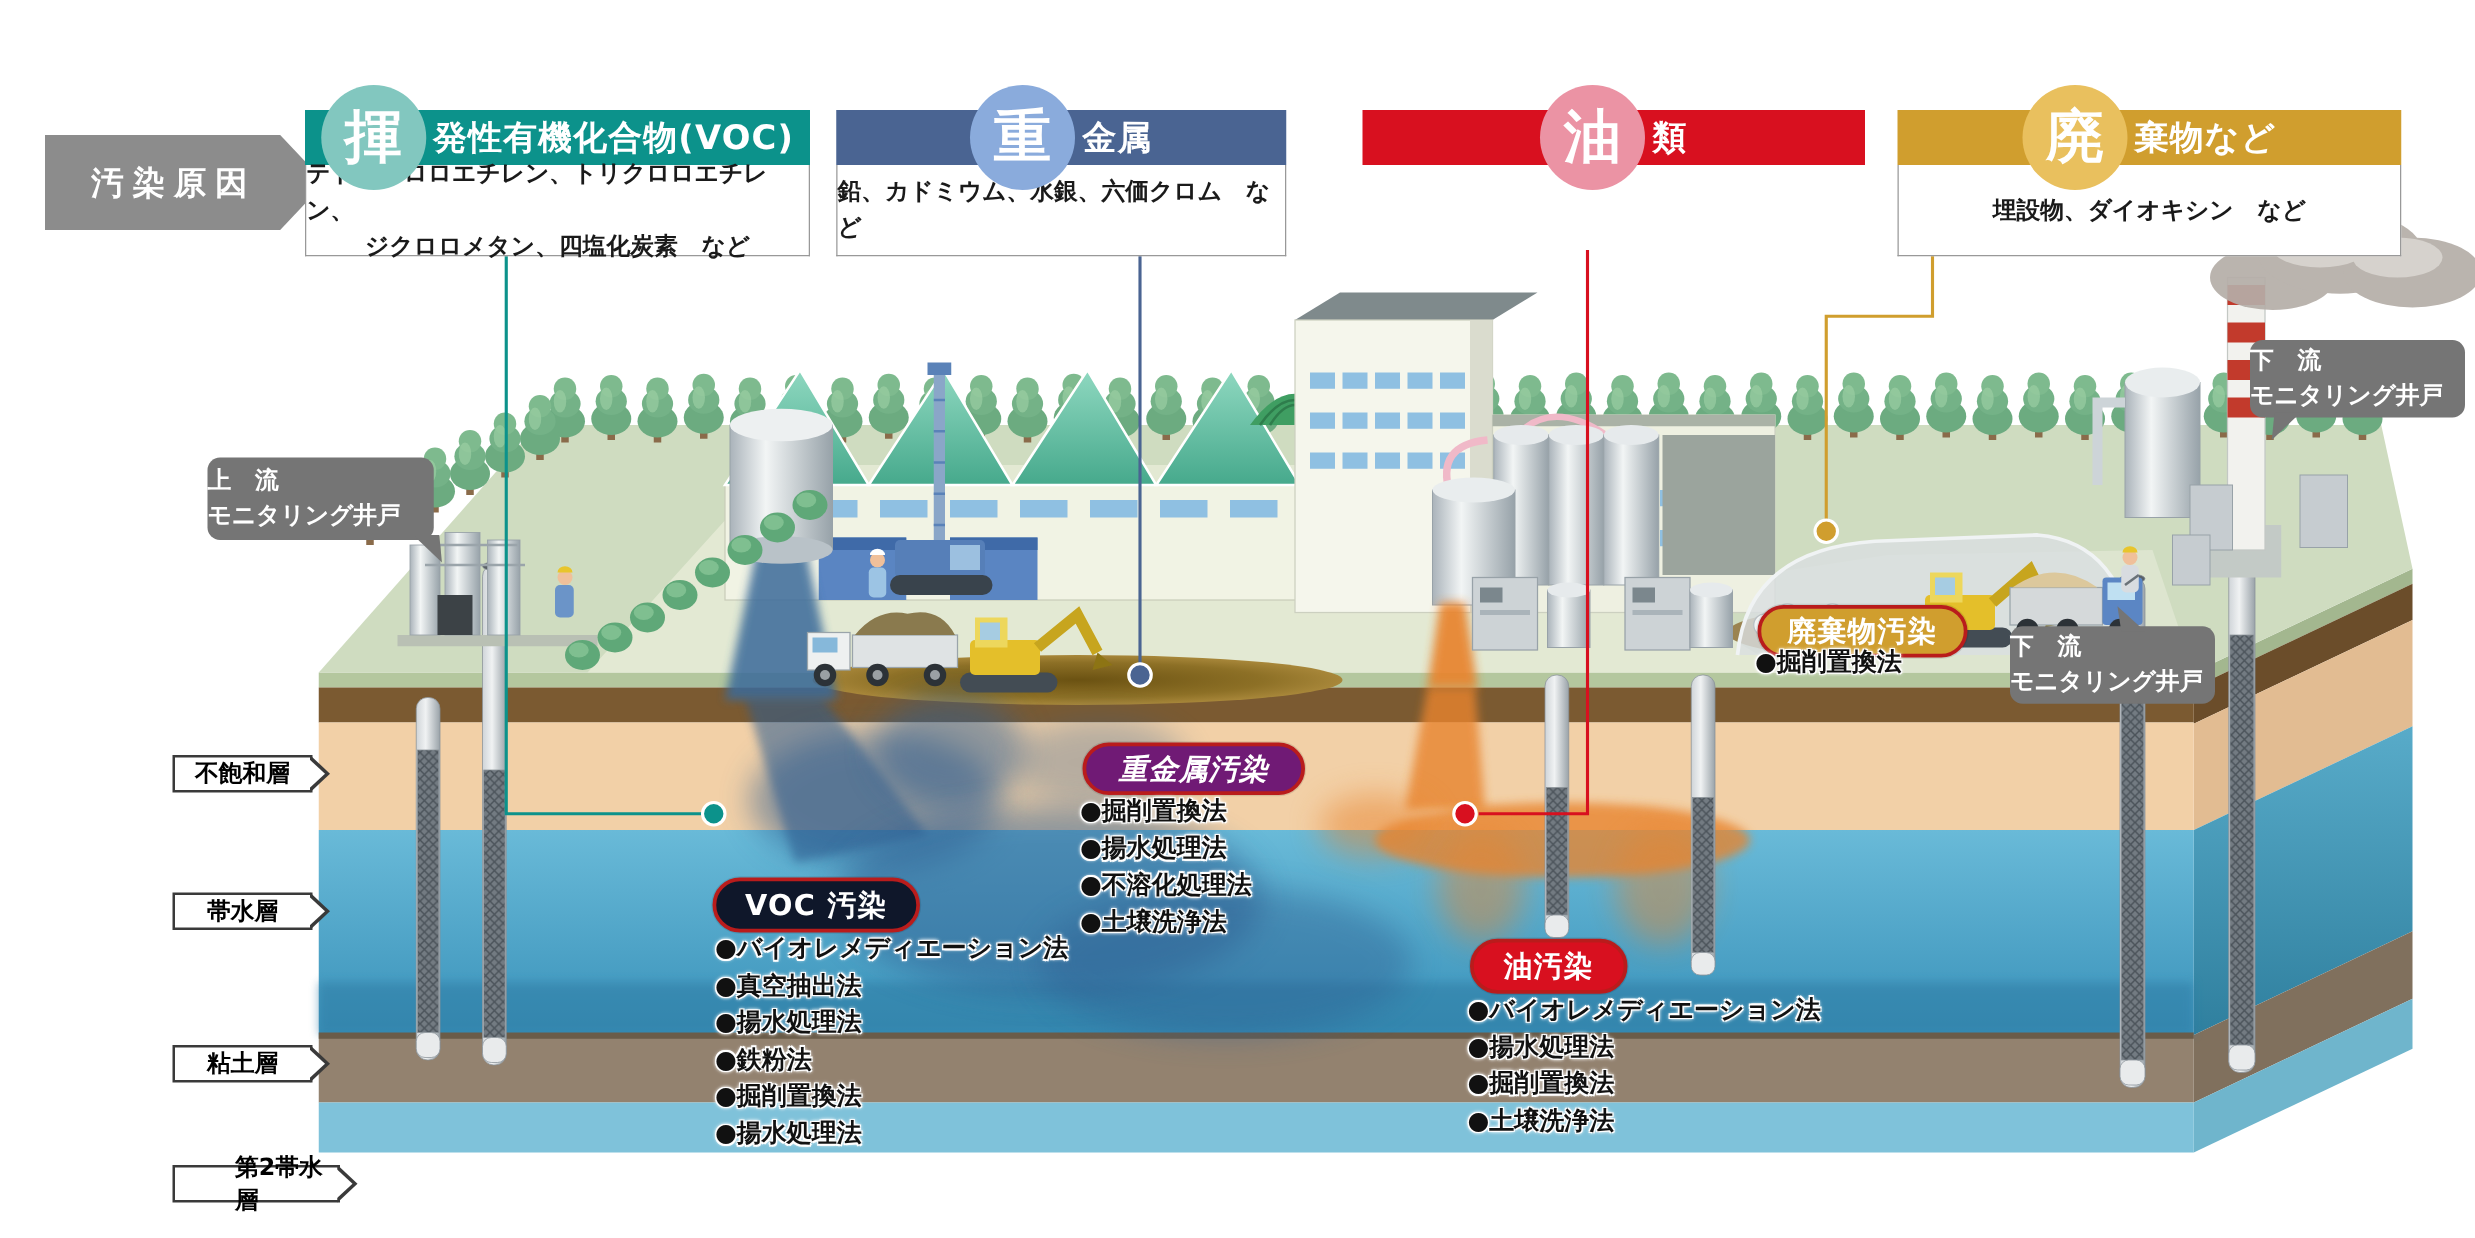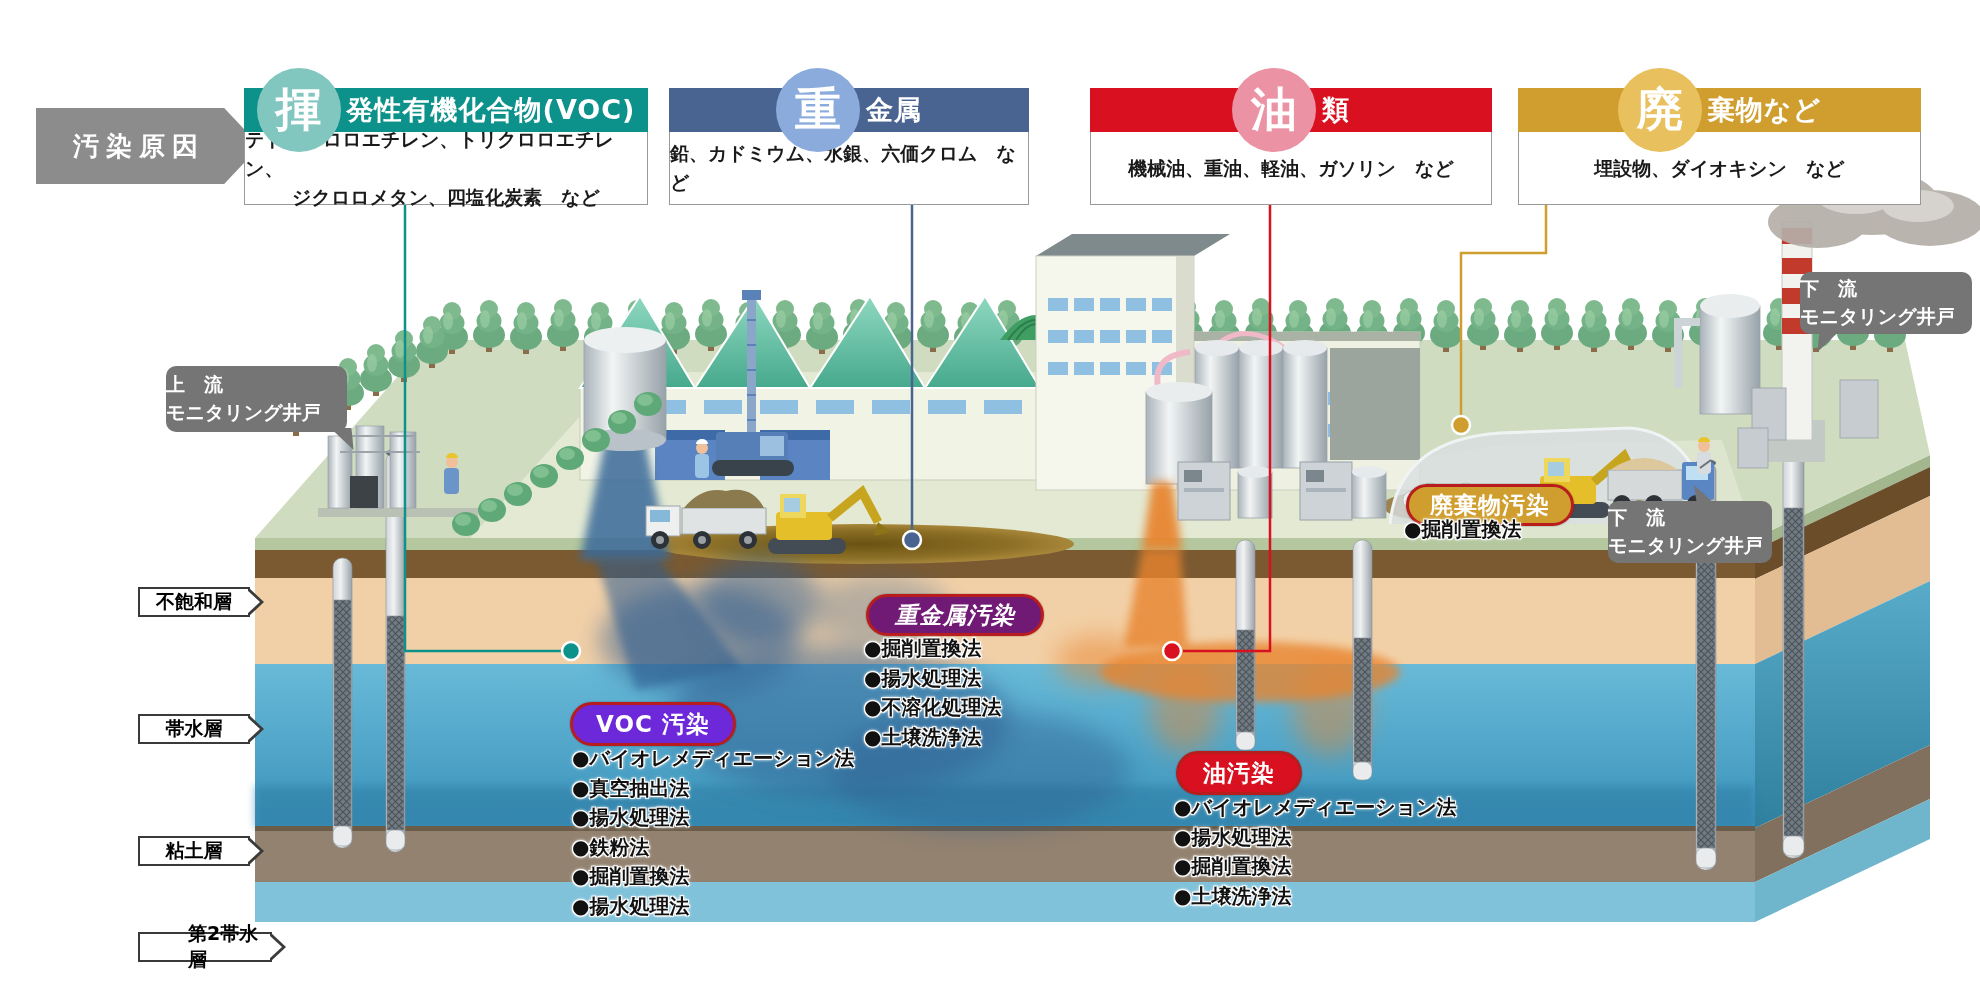--- a/index.html
+++ b/index.html
@@ -26,42 +26,42 @@
   .cir-voc{background:#82c7bf;} .cir-heavy{background:#8aabdc;}
   .cir-oil{background:#eb93a4;} .cir-waste{background:#e9c05e;}
   .cat-title{color:#fff;font-size:27px;font-weight:bold;letter-spacing:1px;white-space:nowrap;}
   .cat-body{background:#fff;border:1px solid #999;border-top:none;height:72px;display:flex;flex-direction:column;
     justify-content:center;align-items:center;font-size:19px;font-weight:bold;color:#1a1a1a;line-height:29px;}
 
   
   .pill{position:absolute;color:#fff;font-weight:bold;font-size:23px;display:flex;align-items:center;
     justify-content:center;border:3px solid #b91c1c;border-radius:999px;letter-spacing:1px;z-index:20;
     box-shadow:0 0 0 1px rgba(0,0,0,.10);white-space:nowrap;}
-  #pill-voc{left:570px;top:702px;width:160px;height:38px;background:#6d28d9;}
+  #pill-voc{left:570px;top:702px;width:160px;height:38px;background:#0f172a;}
   #pill-heavy{left:866px;top:594px;width:172px;height:36px;background:#701a75;font-style:italic;}
   #pill-oil{left:1176px;top:751px;width:120px;height:38px;background:#d8101f;}
   #pill-waste{left:1406px;top:484px;width:162px;height:36px;background:#d09e2e;}
 
   
   .mlist{position:absolute;font-size:20px;font-weight:bold;color:#111;line-height:29.5px;
     white-space:nowrap;z-index:20;}
   .halo{text-shadow:0 0 3px #fff,0 0 3px #fff,0 0 4px #fff,1px 1px 0 #fff,-1px -1px 0 #fff,1px -1px 0 #fff,-1px 1px 0 #fff;}
   #mlist-voc{left:572px;top:744px;}
   #mlist-heavy{left:864px;top:634px;}
   #mlist-oil{left:1174px;top:793px;}
   #mlist-waste{left:1404px;top:515px;}
 
   
   .stag{position:absolute;left:138px;height:30px;background:#fff;border:2px solid #3a3a3a;box-sizing:border-box;
     display:flex;align-items:center;justify-content:center;font-size:19px;font-weight:bold;color:#000;z-index:25;}
   .stag::before{content:"";position:absolute;right:-16px;top:50%;transform:translateY(-50%);width:0;height:0;
     border-top:15px solid transparent;border-bottom:15px solid transparent;border-left:16px solid #3a3a3a;}
   .stag::after{content:"";position:absolute;right:-12px;top:50%;transform:translateY(-50%);width:0;height:0;
     border-top:12px solid transparent;border-bottom:12px solid transparent;border-left:13px solid #fff;}
-  #stag-1{top:587px;width:112px;} #stag-2{top:714px;width:112px;}
+  #stag-1{top:604px;width:112px;} #stag-2{top:714px;width:112px;}
   #stag-3{top:836px;width:112px;} #stag-4{top:932px;width:134px;padding-left:48px;}
 
   
   .bubble{position:absolute;background:#757575;border-radius:10px;color:#fff;font-weight:bold;font-size:19px;
     line-height:1.45;display:flex;flex-direction:column;justify-content:center;z-index:25;}
   .bubble .tail{position:absolute;width:0;height:0;}
   #bubble-up{left:166px;top:366px;width:181px;height:66px;border-radius:10px;}
   #bubble-up .tail{bottom:-18px;left:168px;border-left:16px solid transparent;border-right:5px solid transparent;
     border-top:22px solid #757575;transform:skewX(18deg);}
   #bubble-dtop{left:1800px;top:272px;width:172px;height:62px;}
@@ -516,23 +516,20 @@
   <div class="cat-body">
     <span>鉛、カドミウム、水銀、六価クロム　など</span>
   </div>
 </div>
 
 <div class="cat-box" id="box-oil">
   <div class="cat-bar bar-oil">
     <div class="cat-circle cir-oil">油</div>
     <span class="cat-title">類</span>
   </div>
-  <div class="cat-body">
-    <span>機械油、重油、軽油、ガソリン　など</span>
-  </div>
 </div>
 
 <div class="cat-box" id="box-waste">
   <div class="cat-bar bar-waste">
     <div class="cat-circle cir-waste">廃</div>
     <span class="cat-title">棄物など</span>
   </div>
   <div class="cat-body">
     <span>埋設物、ダイオキシン　など</span>
   </div>

